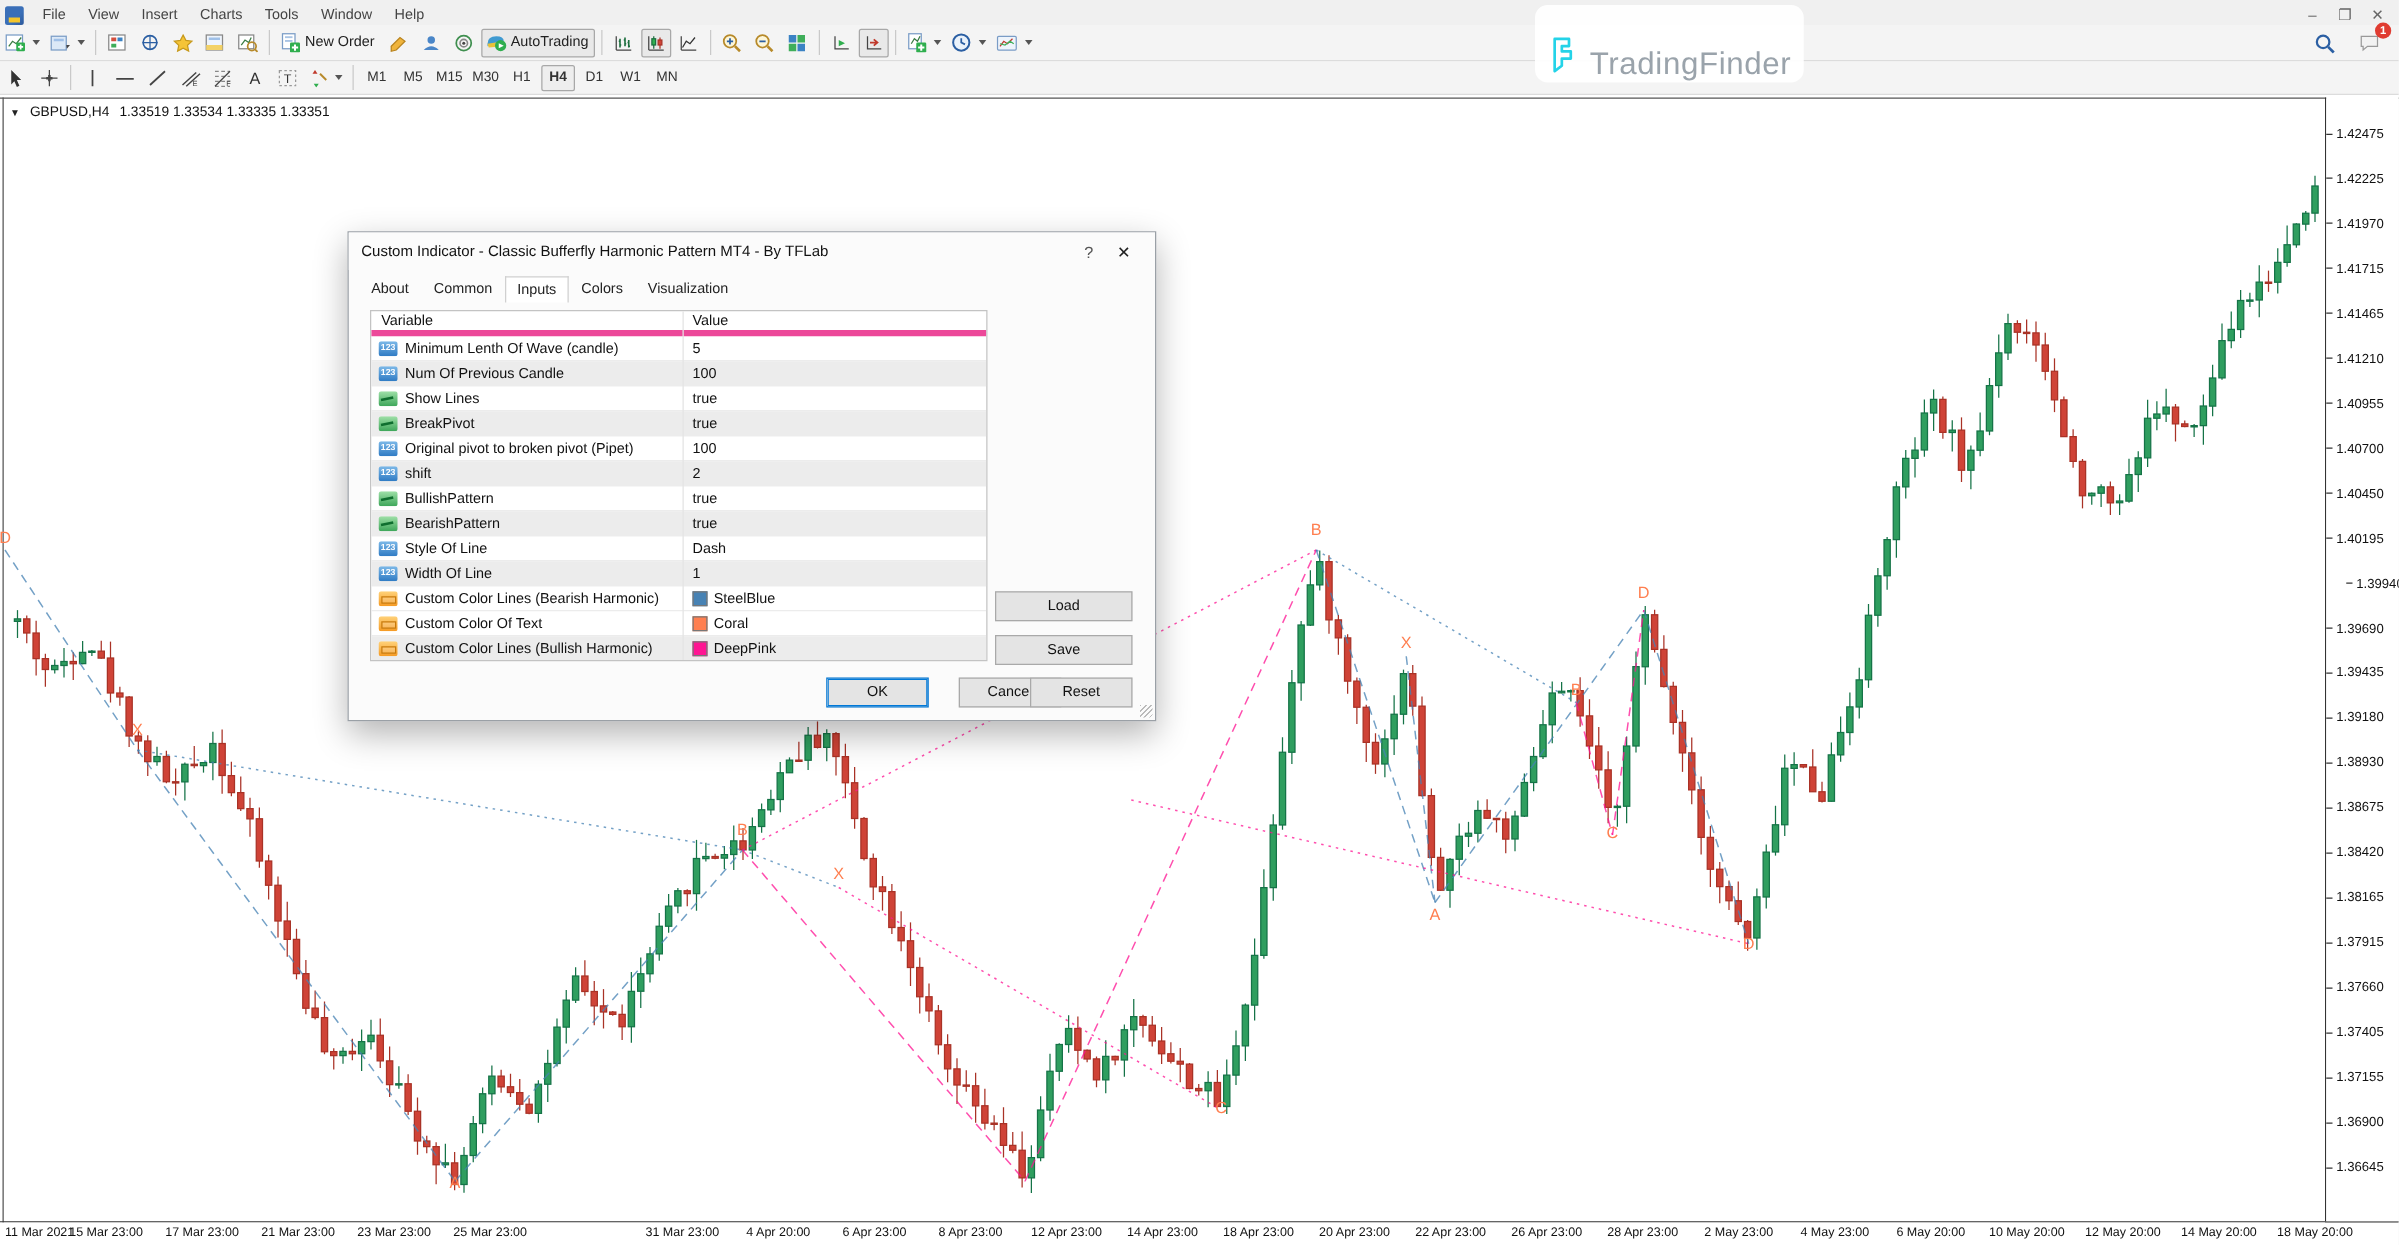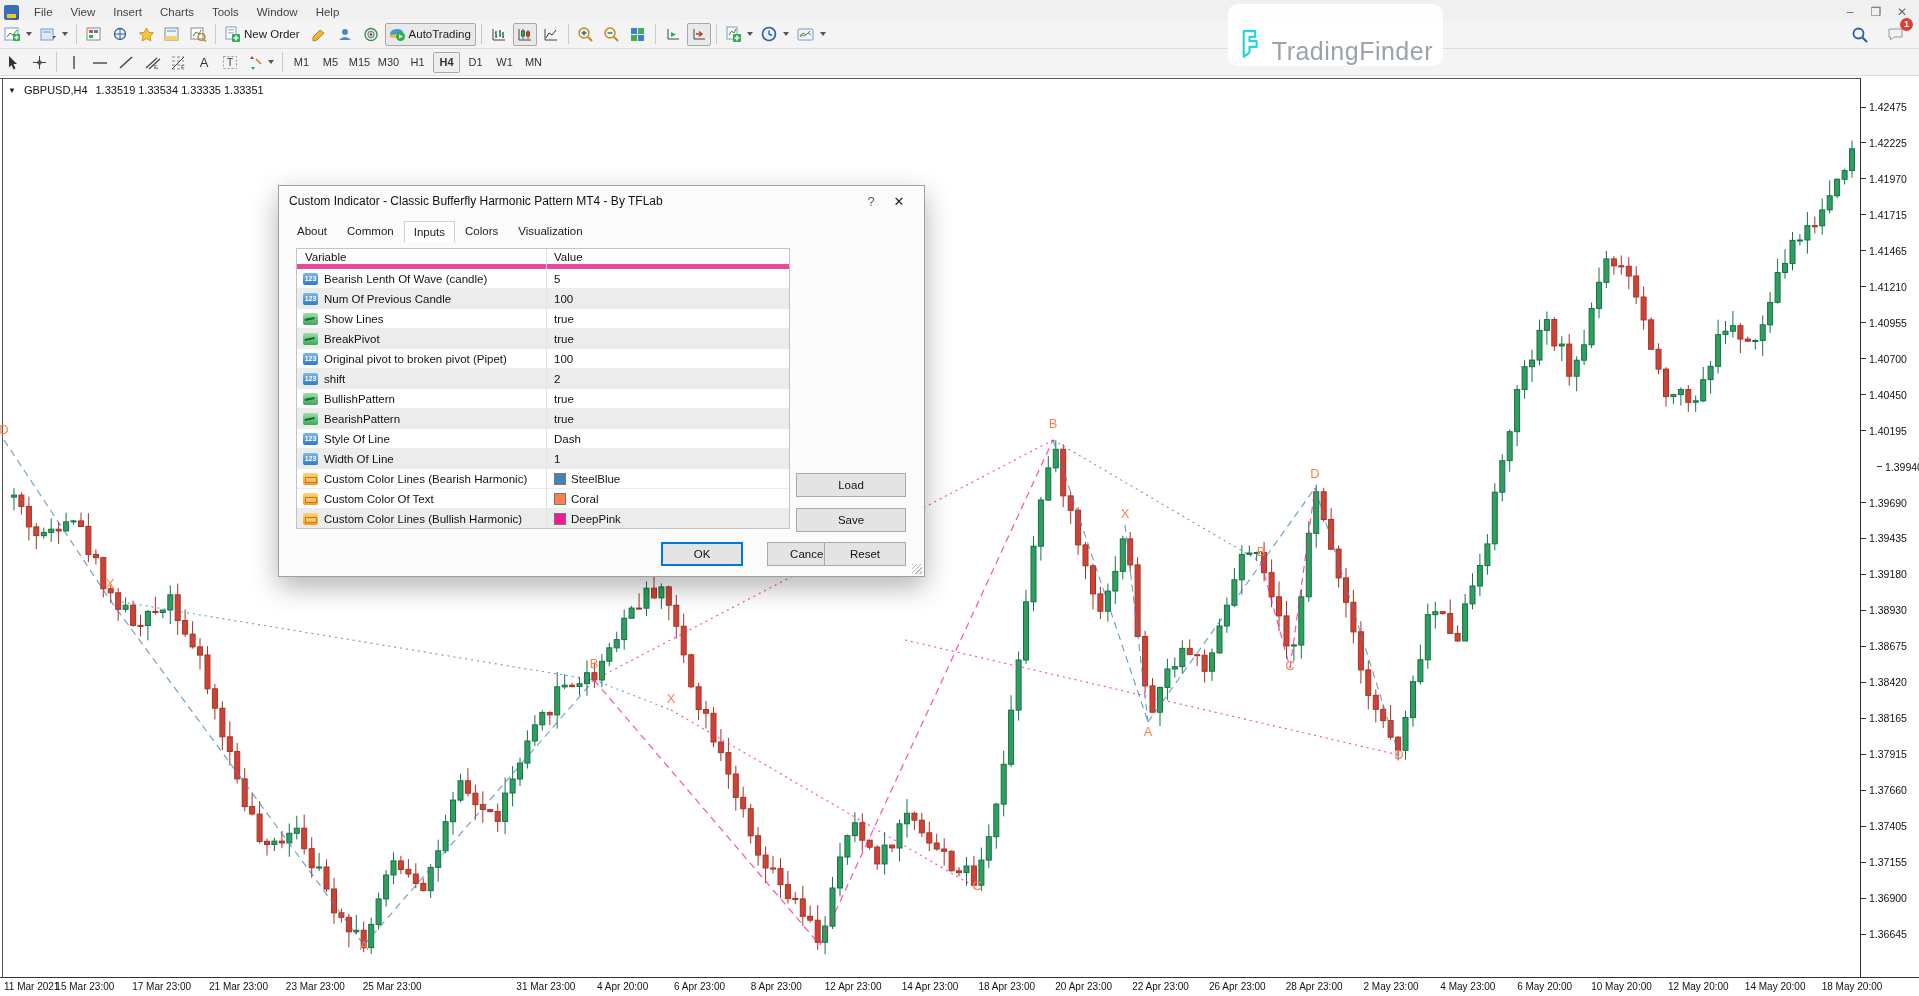--- a/index.html
+++ b/index.html
@@ -1000,21 +1000,21 @@
       </div>
     <div class="dlg-table" id="dlg-table">
       <div class="col-divider"></div>
     <div class="t-row header">
           <span class="t-var">Variable</span>
           <span class="t-val">Value</span>
         </div>
         <div class="t-row">
           <span class="t-var">
             <span class="row-icon num">123</span>
-            <span>Bearish Lenth Of Wave (candle)</span>
+            <span>Minimum Lenth Of Wave (candle)</span>
           </span>
           <span class="t-val">
             <span>5</span>
           </span>
         </div>
         <div class="t-row alt">
           <span class="t-var">
             <span class="row-icon num">123</span>
             <span>Num Of Previous Candle</span>
           </span>

